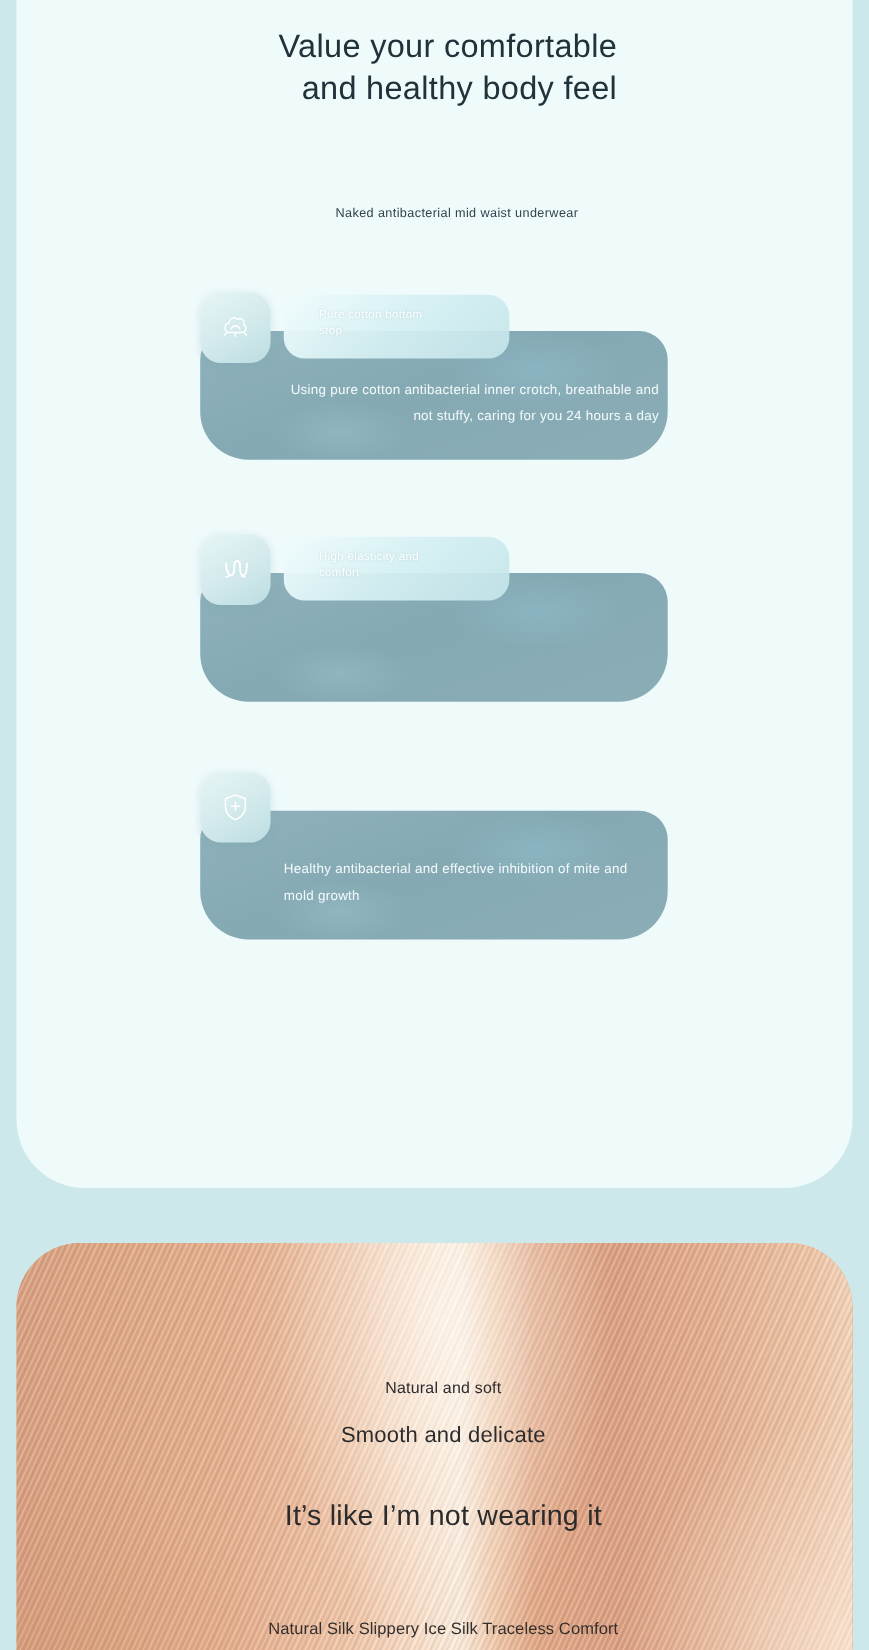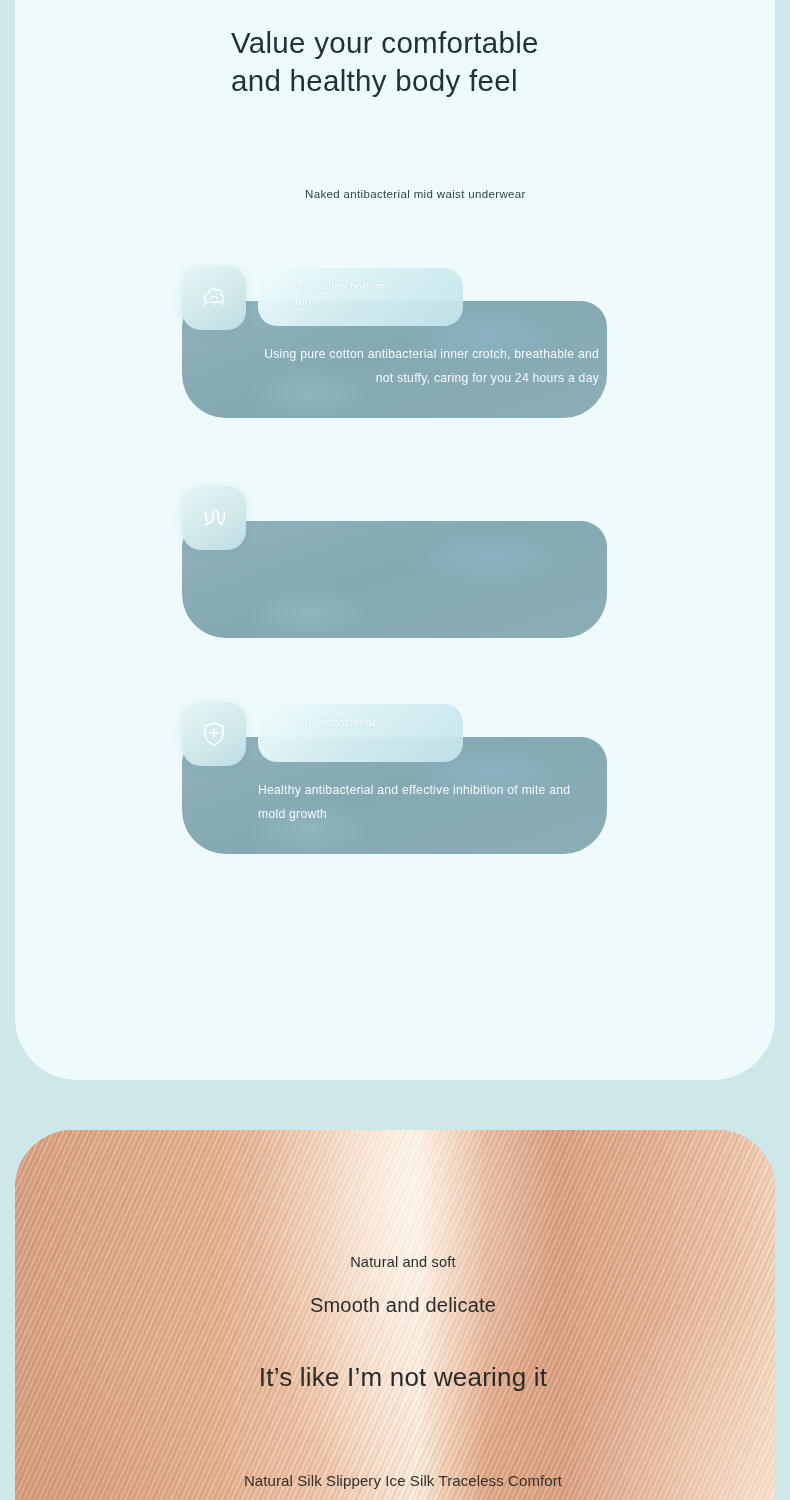--- a/index.html
+++ b/index.html
@@ -29,20 +29,21 @@
   .hero-title{
     position:absolute;
     left:231px; top:24px;
     width:330px;
     font-size:29.5px;
     line-height:38px;
     letter-spacing:.3px;
     color:#20323a;
     font-weight:400;
     white-space:pre-wrap;
+    text-align:right;
   }
 
   .hero-sub{
     position:absolute;
     left:281px; top:188px;
     font-size:11.5px;
     letter-spacing:.35px;
     color:#31444c;
     margin-left:24px;
   }
@@ -211,33 +212,34 @@
 </div>
 
 <div class="card c2">
   <div class="card-body"></div>
   <div class="card-icon">
     <svg width="34" height="34" viewBox="0 0 34 34" fill="none" stroke="#ffffff" stroke-width="1.7" stroke-linecap="round" stroke-linejoin="round">
       <path d="M8.5 11.5c0 7 2.4 10.5 4.6 10.5 2.1 0 2.9-3 2.9-7.8 0-3.2 1-5.2 2.6-5.2 1.7 0 2.6 2.1 2.6 5.4 0 4.7.9 7.6 2.8 7.6 2.2 0 3.5-3.6 3.5-10.5"></path>
       <path d="M11.4 22.4c-1.5.7-2.6 1.2-2.9 1.2M22.7 22.4c1.5.7 2.5 1.2 2.8 1.2"></path>
     </svg>
   </div>
+  <div class="card-pill">
+    <div class="card-pill-text">High elasticity and
+comfort</div>
+  </div>
 </div>
 
 <div class="card c3">
   <div class="card-body"></div>
   <div class="card-icon">
     <svg width="34" height="34" viewBox="0 0 34 34" fill="none" stroke="#ffffff" stroke-width="1.4" stroke-linecap="round" stroke-linejoin="round">
       <path d="M17 5.8l9 3.3v7.2c0 5.6-3.7 9.6-9 11.9-5.3-2.3-9-6.3-9-11.9V9.1l9-3.3z"></path>
       <path d="M17 12.3v7.4M13.3 16h7.4"></path>
     </svg>
   </div>
-  <div class="card-pill">
-    <div class="card-pill-text">AAA antibacterial</div>
-  </div>
   <div class="card-desc">Healthy antibacterial and effective inhibition of mite and mold growth</div>
 </div>
 
 <div class="fabric-panel">
   <div class="fabric-base"></div>
   <div class="fabric-rib"></div>
   <div class="fabric-rib2"></div>
   <div class="fabric-glow"></div>
 
   <div class="fabric-cap cap-small">Natural and soft</div>

